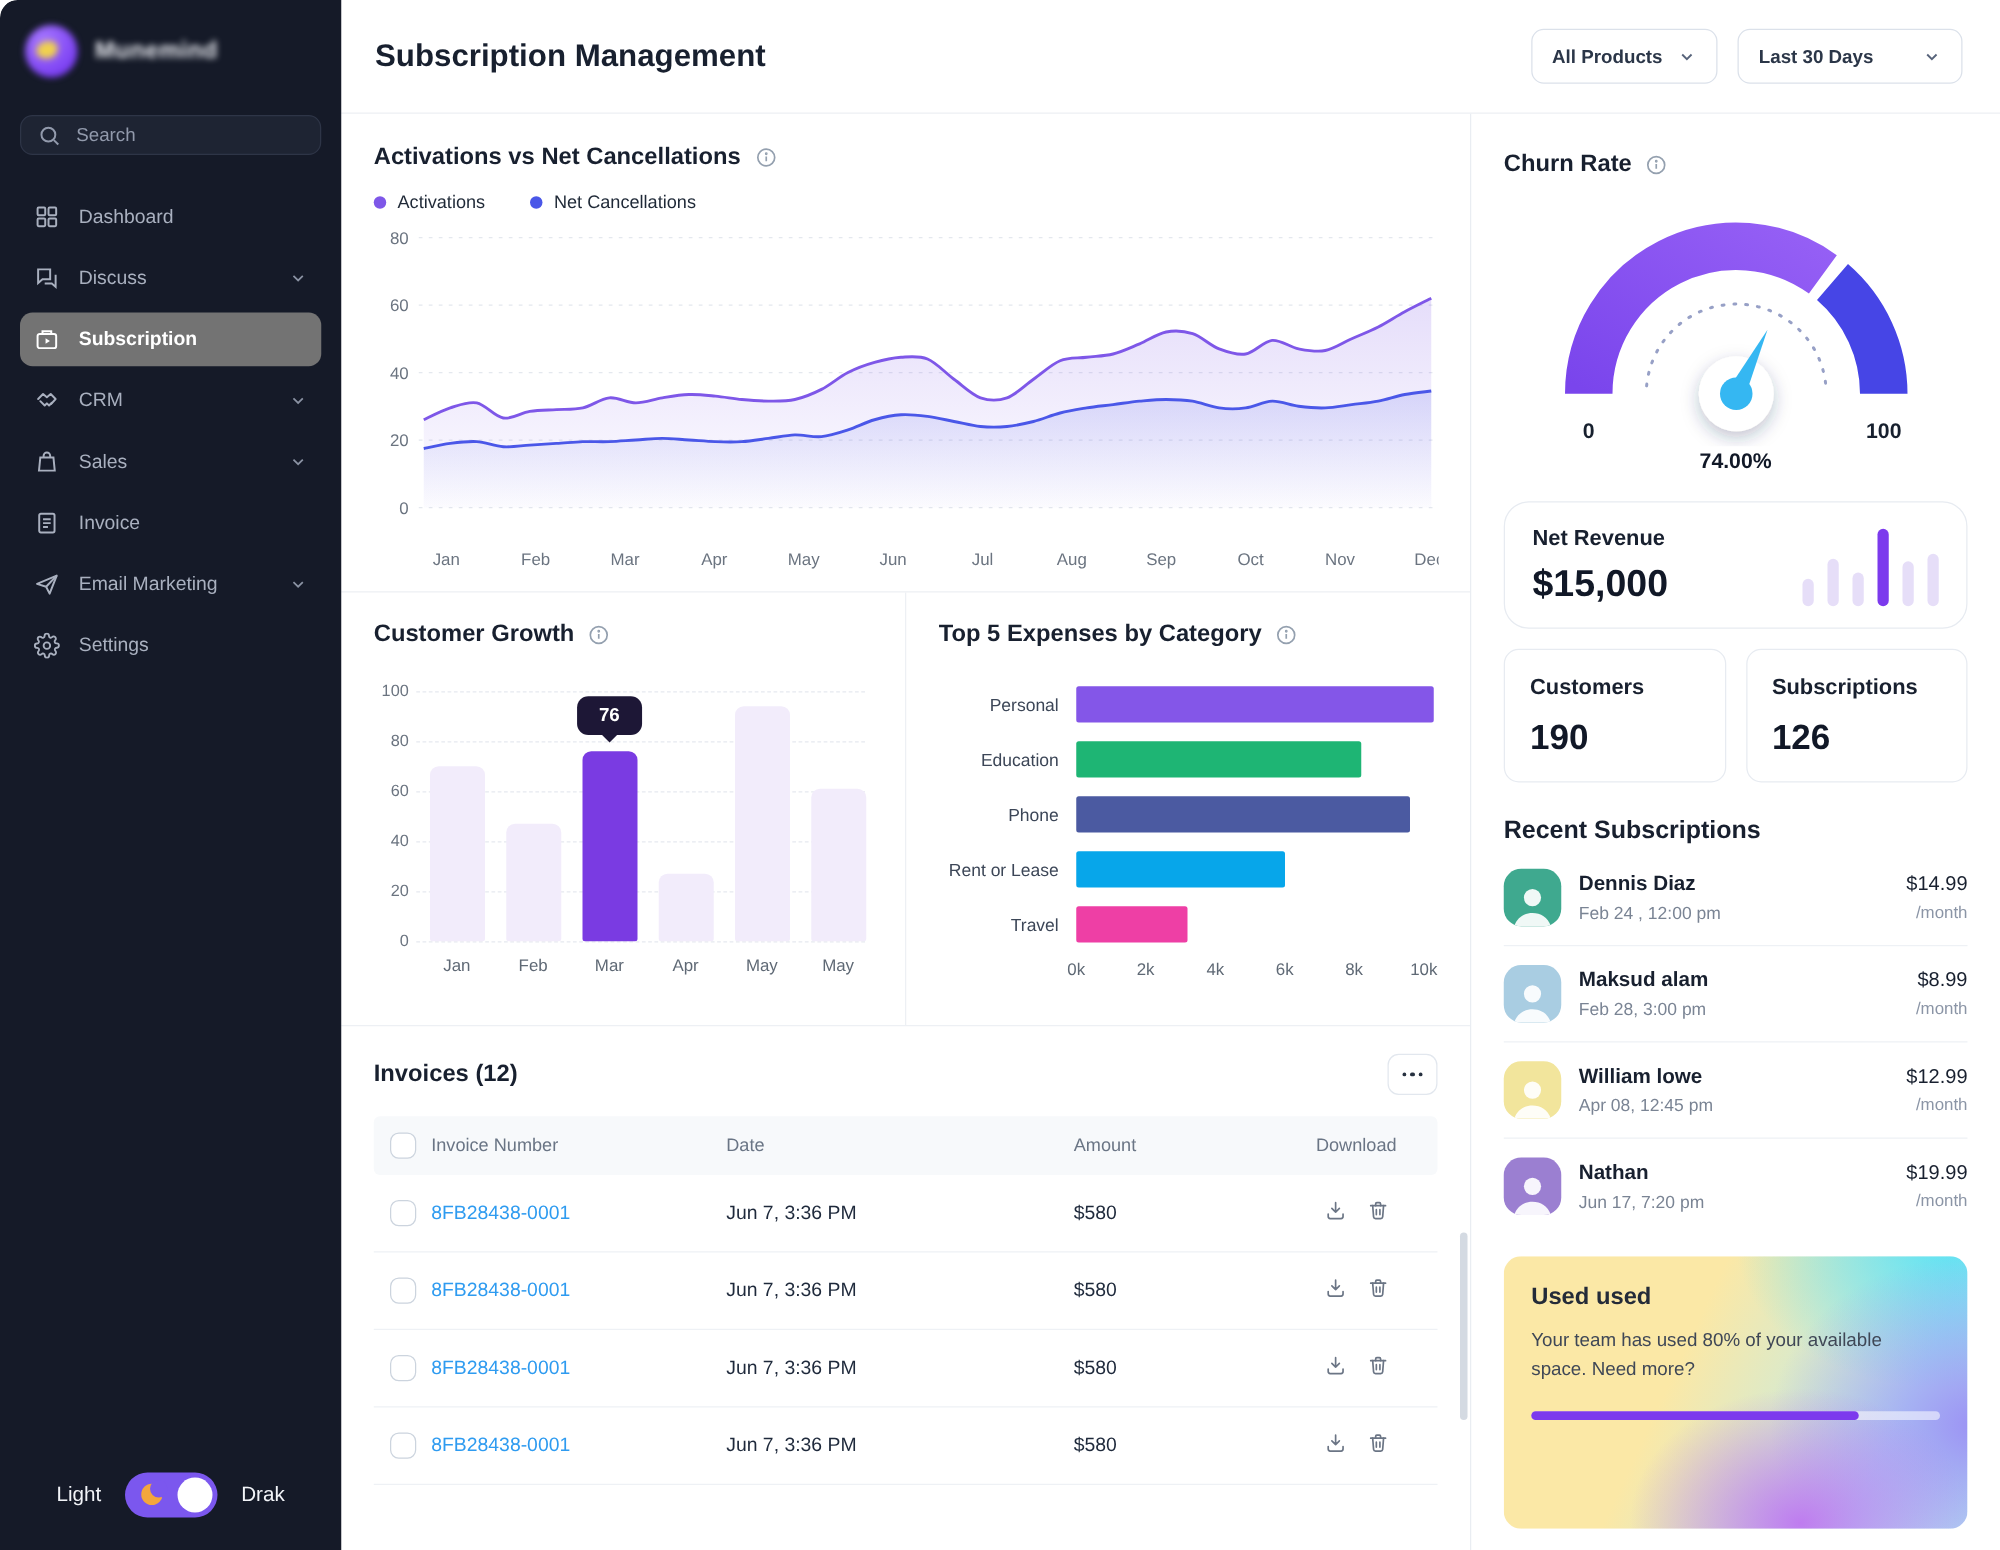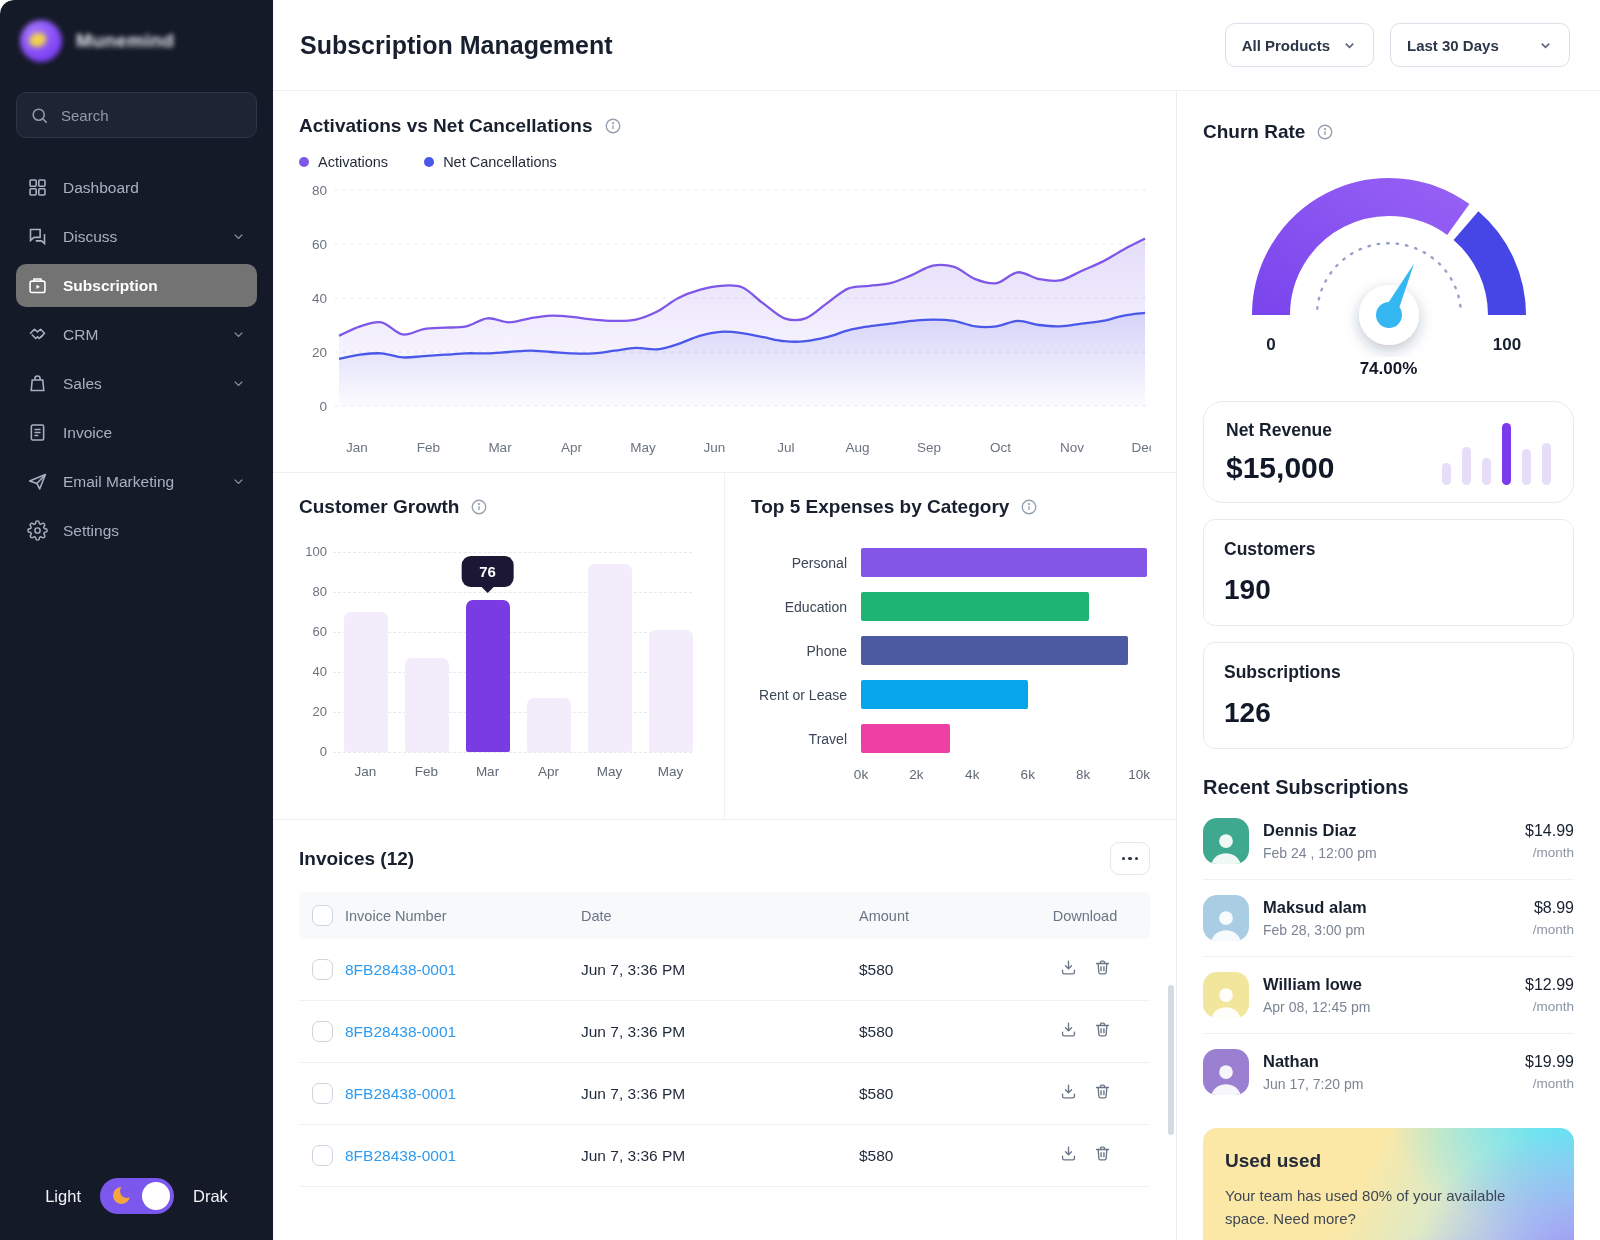--- a/index.html
+++ b/index.html
@@ -4,21 +4,21 @@
 <style>
   html,body{margin:0;padding:0;}
   body{width:1600px;height:1240px;overflow:hidden;font-family:"Liberation Sans",sans-serif;background:#fff;color:#1e293b;}
   .app{display:flex;width:1600px;height:1240px;overflow:hidden;border-radius:14px 0 0 0;}
   
   .sidebar{width:273px;min-width:273px;background:#151a28;display:flex;flex-direction:column;box-sizing:border-box;padding:0 16px;position:relative;border-radius:14px 0 0 0;}
   .brand{display:flex;align-items:center;gap:14px;padding:20px 4px 6px;}
   .brand-logo{width:42px;height:42px;border-radius:50%;background:radial-gradient(circle at 35% 30%,#a678ff,#7b3ff2 72%);filter:blur(2.5px);position:relative;flex:none;}
   .brand-logo::after{content:'';position:absolute;left:9px;top:13px;width:17px;height:14px;background:#f0d14e;border-radius:62% 38% 55% 45%;}
   .brand-name{font-size:19px;font-weight:700;color:#e9ebf1;filter:blur(2.6px);letter-spacing:.4px;}
-  .search-box{margin-top:24px;height:46px;background:#1e2433;border:1px solid #2e3547;border-radius:10px;display:flex;align-items:center;gap:10px;padding:0 13px;box-sizing:border-box;color:#929aac;}
+  .search-box{margin-top:24px;height:32px;background:#1e2433;border:1px solid #2e3547;border-radius:10px;display:flex;align-items:center;gap:10px;padding:0 13px;box-sizing:border-box;color:#929aac;}
   .search-box input{background:transparent;border:none;outline:none;color:#c7cdd9;font-size:15px;font-family:"Liberation Sans",sans-serif;width:100%;}
   .search-box input::placeholder{color:#929aac;}
   .nav{margin-top:28px;display:flex;flex-direction:column;gap:6px;}
   .nav-item{display:flex;align-items:center;gap:15px;height:43px;padding:0 11px;border-radius:10px;color:#a9b0bf;font-size:15.5px;cursor:pointer;}
   .nav-item svg{flex:none;}
   .nav-item.active{background:#737373;color:#fff;font-weight:700;}
   .chev{margin-left:auto;color:#8a92a3;display:flex;}
   .theme-row{position:absolute;bottom:26px;left:0;right:0;display:flex;align-items:center;justify-content:center;gap:19px;color:#f2f4f8;font-size:16.5px;}
   .toggle{width:74px;height:36px;background:#7b57ee;border-radius:18px;position:relative;cursor:pointer;}
   .moon{position:absolute;left:13px;top:9px;width:17px;height:17px;border-radius:50%;background:#f4a63d;}
@@ -76,21 +76,21 @@
   .inv-scrollbar{position:absolute;right:2px;top:165px;width:6px;height:150px;background:#d4dae2;border-radius:3px;cursor:pointer;}
   
   .right{flex:1;padding:30px 26px 0;box-sizing:border-box;overflow:hidden;}
   #gauge-svg{display:block;margin:14px auto 0;}
   .gauge-value{text-align:center;font-size:17px;font-weight:600;color:#111827;margin-top:2px;}
   .net-card{border:1px solid #e7ebf1;border-radius:20px;padding:17px 22px;display:flex;justify-content:space-between;align-items:center;margin-top:22px;}
   .net-label{font-size:17.5px;font-weight:700;color:#18202f;}
   .net-value{font-size:30px;font-weight:800;color:#111827;margin-top:10px;}
   #mini-bars{display:flex;align-items:flex-end;gap:11px;height:66px;}
   .mini-bar{width:9px;border-radius:4.5px;}
-  .stat-cards{display:flex;gap:16px;margin-top:16px;flex-direction:column;}
+  .stat-cards{display:flex;gap:16px;margin-top:16px;}
   .stat-card{flex:1;border:1px solid #e7ebf1;border-radius:12px;padding:19px 20px;}
   .stat-label{font-size:17.5px;font-weight:700;color:#18202f;}
   .stat-value{font-size:28px;font-weight:800;color:#111827;margin-top:14px;}
   .recent-title{font-size:20px;font-weight:800;color:#18202f;margin:27px 0 4px;}
   .sub-item{display:flex;align-items:center;gap:14px;padding:15px 0;border-bottom:1px solid #eef1f5;}
   .sub-item.last{border-bottom:none;}
   .sub-avatar{width:46px;height:46px;border-radius:14px;overflow:hidden;flex:none;display:flex;align-items:flex-end;justify-content:center;}
   .sub-info{flex:1;min-width:0;}
   .sub-name{font-size:16.5px;font-weight:700;color:#18202f;}
   .sub-time{font-size:14px;color:#7a8494;margin-top:5px;}

